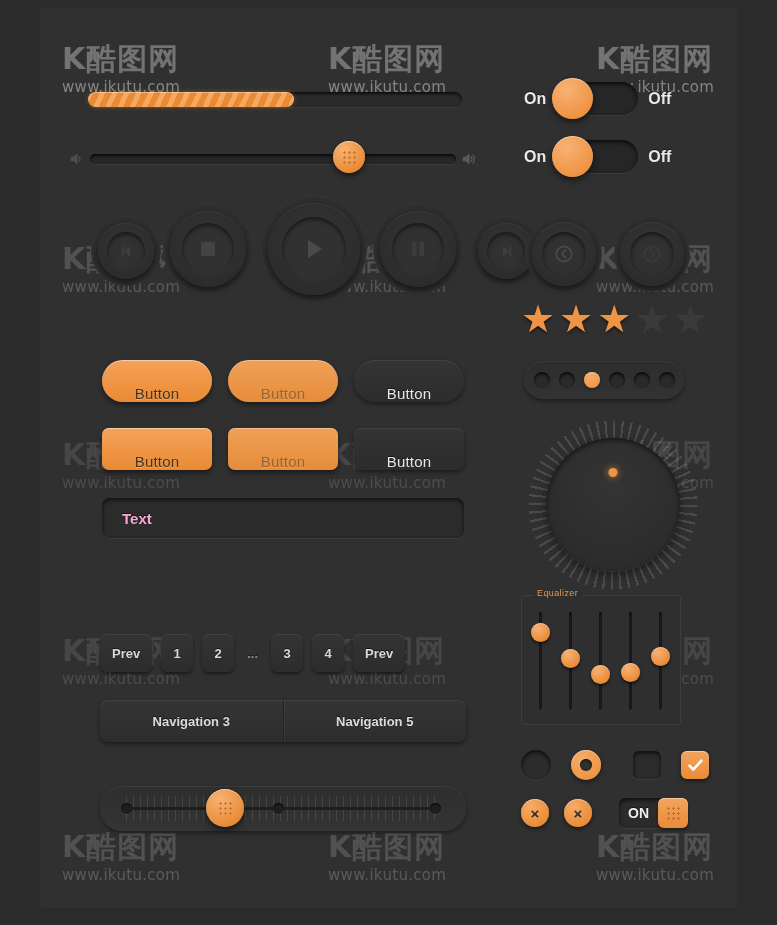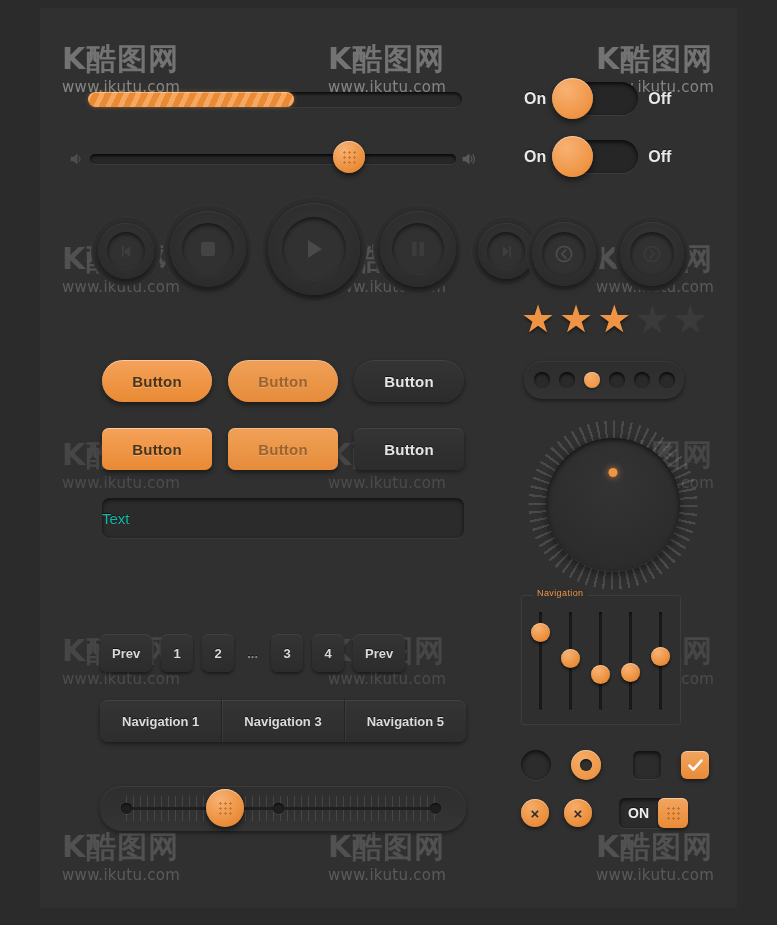--- a/index.html
+++ b/index.html
@@ -75,22 +75,22 @@
     display:flex; align-items:center; justify-content:center;
   }
   .mbtn .inner{
     border-radius:50%; background:#313131;
     box-shadow: inset 0 2px 4px rgba(0,0,0,.6), inset 0 -1px 0 rgba(255,255,255,.05);
     display:flex; align-items:center; justify-content:center;
   }
 
   
   .btn{
-    position:absolute; display:flex; align-items:center; justify-content:center;
-    font-size:15px; font-weight:bold; letter-spacing:.2px; cursor:pointer;
+    position:absolute; display:flex; align-items:flex-end; justify-content:center;
+    font-size:15px; font-weight:normal; letter-spacing:.2px; cursor:pointer;
   }
   .btn.pill{ border-radius:999px; }
   .btn.rect{ border-radius:7px; }
   .btn.on{
     background:linear-gradient(180deg,#f5a25a,#e98a34);
     color:#4a3319; text-shadow:0 1px 0 rgba(255,255,255,.28);
     box-shadow:0 3px 5px rgba(0,0,0,.45), inset 0 1px 0 rgba(255,255,255,.45);
   }
   .btn.hover{
     background:linear-gradient(180deg,#f0a157,#e68c3b);
@@ -103,21 +103,21 @@
     box-shadow:0 2px 4px rgba(0,0,0,.45), inset 0 1px 0 rgba(255,255,255,.07);
   }
 
   
   .field{
     position:absolute; background:#2b2b2b; border-radius:8px;
     box-shadow: inset 0 2px 4px rgba(0,0,0,.65), 0 1px 0 rgba(255,255,255,.05);
     display:flex; align-items:center;
   }
   .field .txt{
-    font-size:15px; font-weight:normal; color:#14b8a6;
+    padding-left:20px; font-size:15px; font-weight:bold; color:#f9a8d4;
     text-shadow:0 -1px 0 rgba(0,0,0,.6);
   }
   .searchbtn{
     position:absolute; right:0; top:0; width:52px; height:100%;
     border-radius:0 8px 8px 0;
     background:linear-gradient(180deg,#f2a05a,#e98b36);
     display:flex; align-items:center; justify-content:center;
     box-shadow: inset 0 1px 0 rgba(255,255,255,.35);
   }
 
@@ -479,21 +479,20 @@
     <div class="pg">Prev</div>
     <div class="pg">1</div>
     <div class="pg">2</div>
     <div class="pg dots">...</div>
     <div class="pg">3</div>
     <div class="pg">4</div>
     <div class="pg">Prev</div>
   </div>
 
   <div class="navbar">
-    <div class="nv">Navigation 1</div>
     <div class="nv">Navigation 3</div>
     <div class="nv">Navigation 5</div>
   </div>
 
   <div class="ruler">
     <div class="ticks"></div>
     <div class="line"></div>
     <div class="stop" style="left:21px;"></div>
     <div class="stop" style="left:173px;"></div>
     <div class="stop" style="left:330px;"></div>
@@ -554,21 +553,21 @@
     </div>
 
   <div class="dial">
     <div class="ring"></div>
     <div class="face">
       <div class="ind"></div>
     </div>
   </div>
 
   <div class="eq">
-    <div class="cap">Navigation</div>
+    <div class="cap">Equalizer</div>
     <div id="eq-cols">
         <div class="col" style="left: 16px;">
           <div class="rail"></div>
           <div class="kn" style="top: 10.56px;"></div>
         </div>
         <div class="col" style="left: 46px;">
           <div class="rail"></div>
           <div class="kn" style="top: 36.96px;"></div>
         </div>
         <div class="col" style="left: 76px;">

